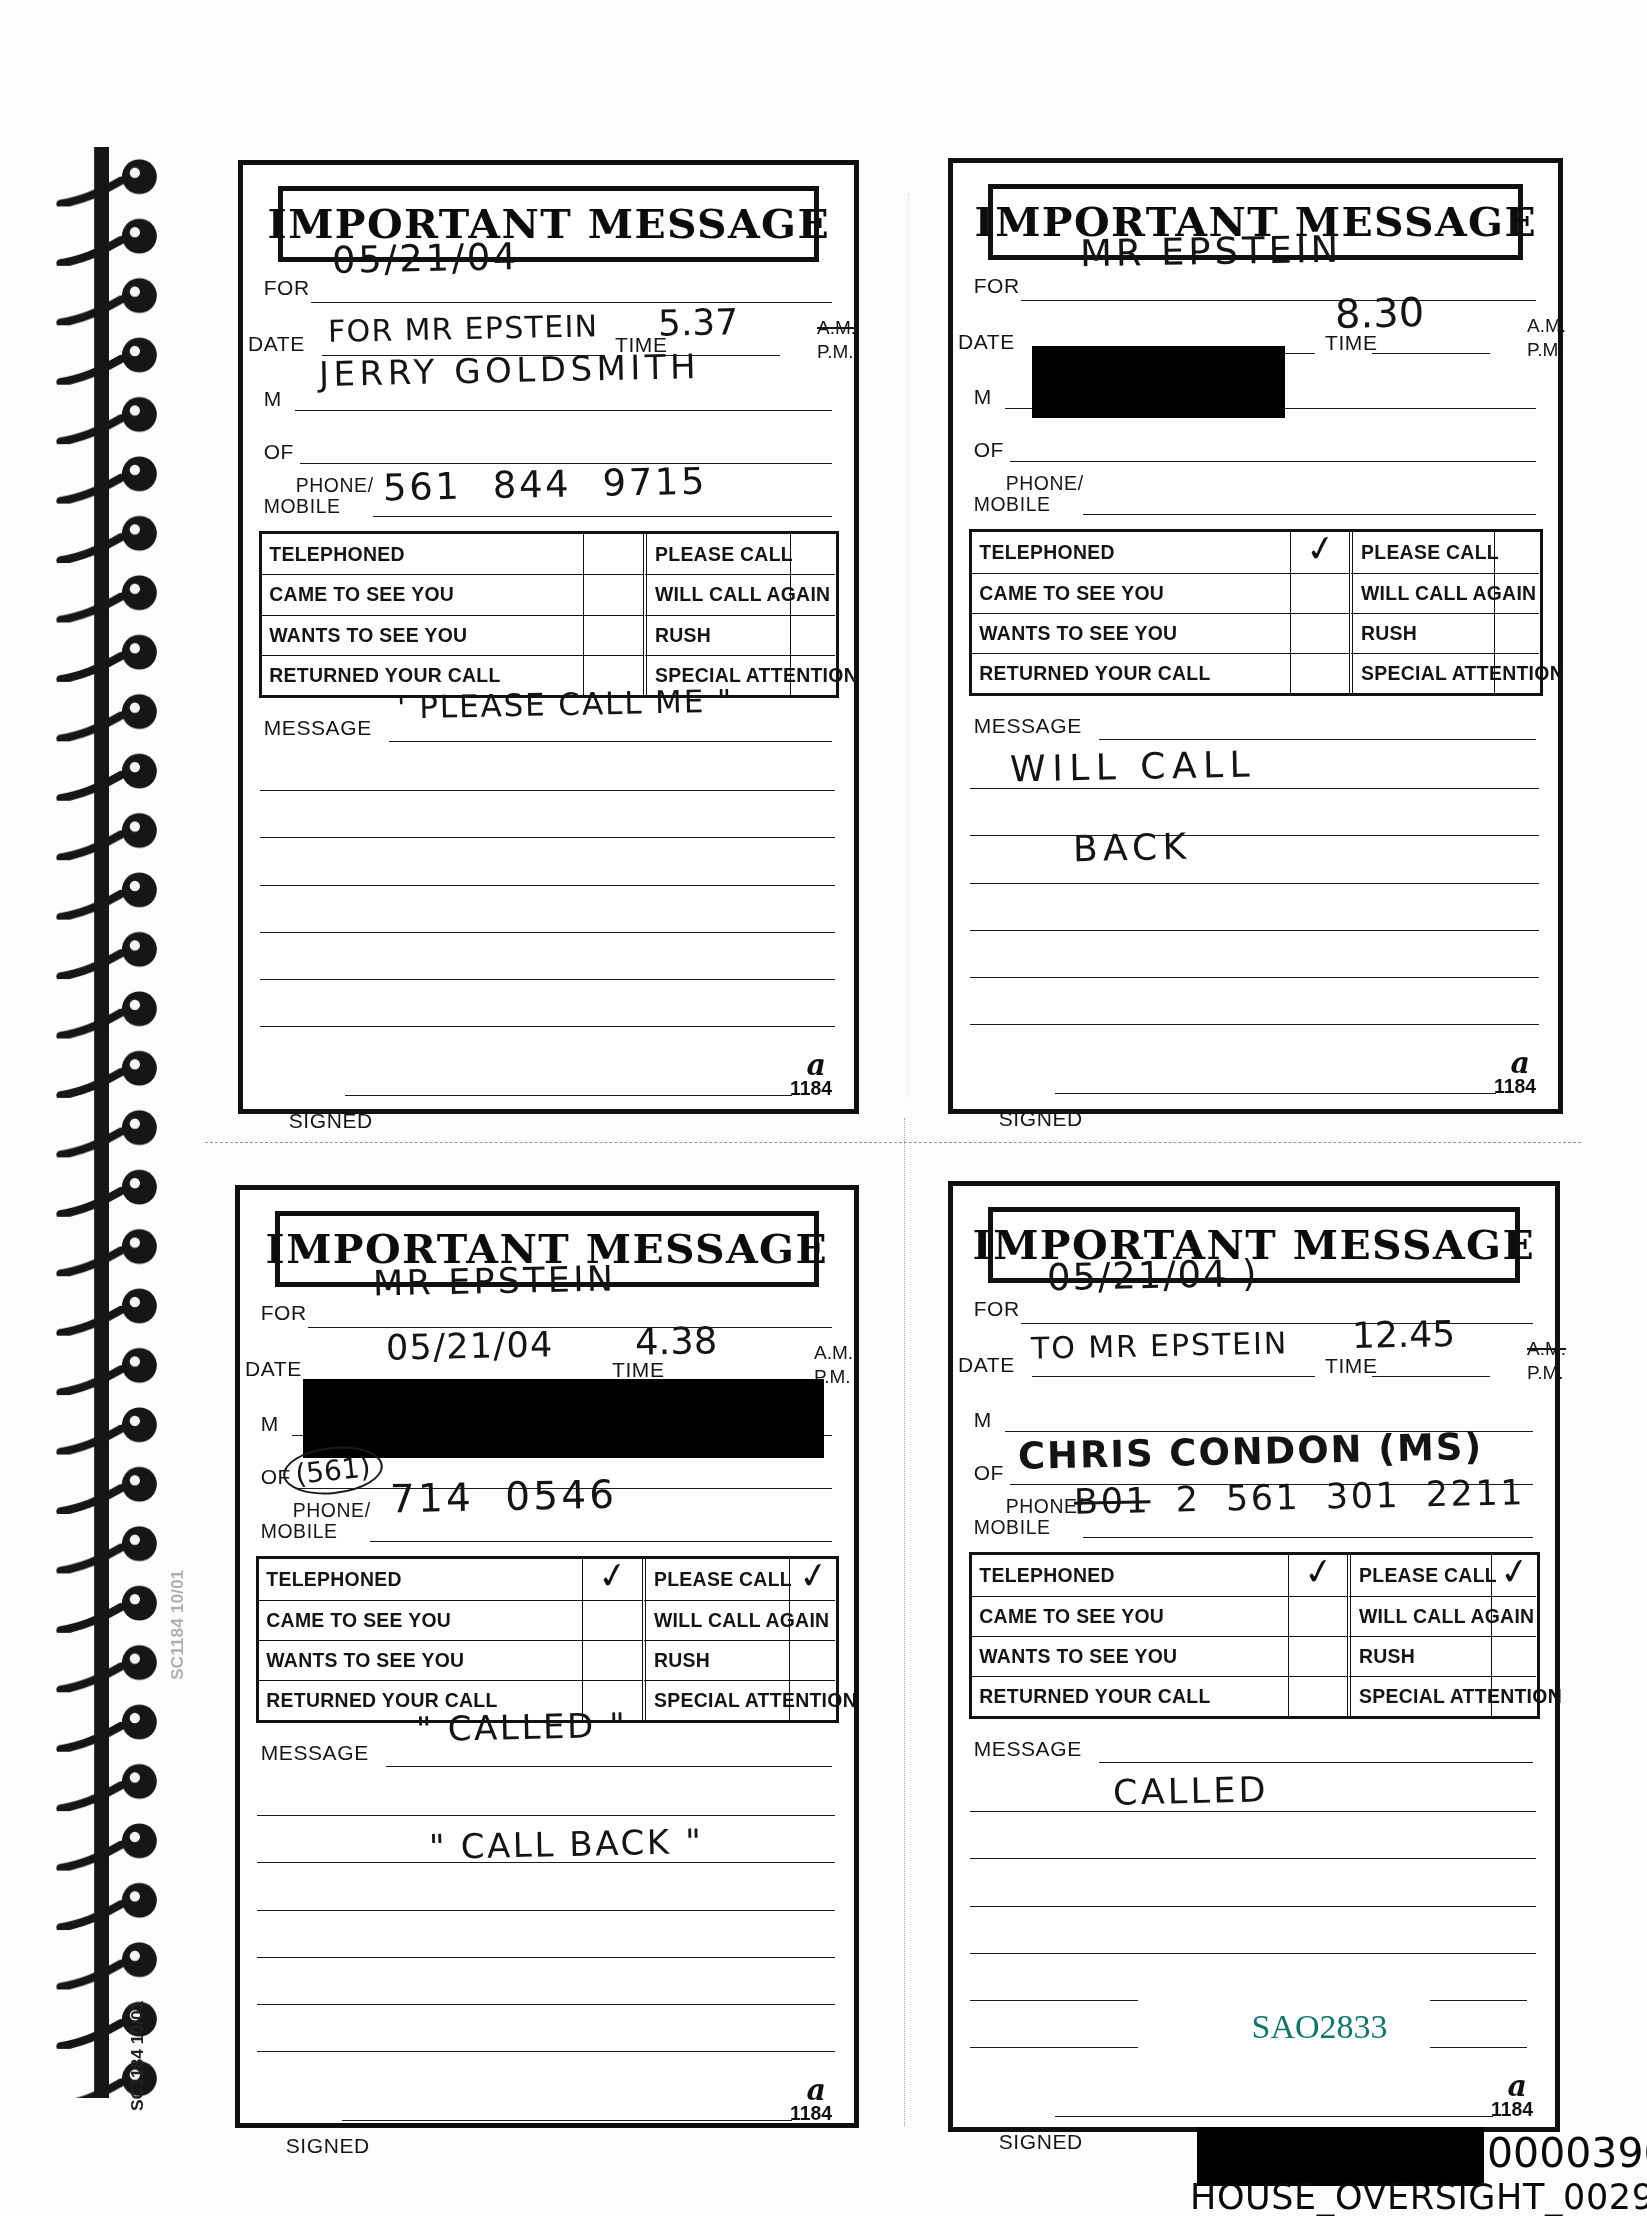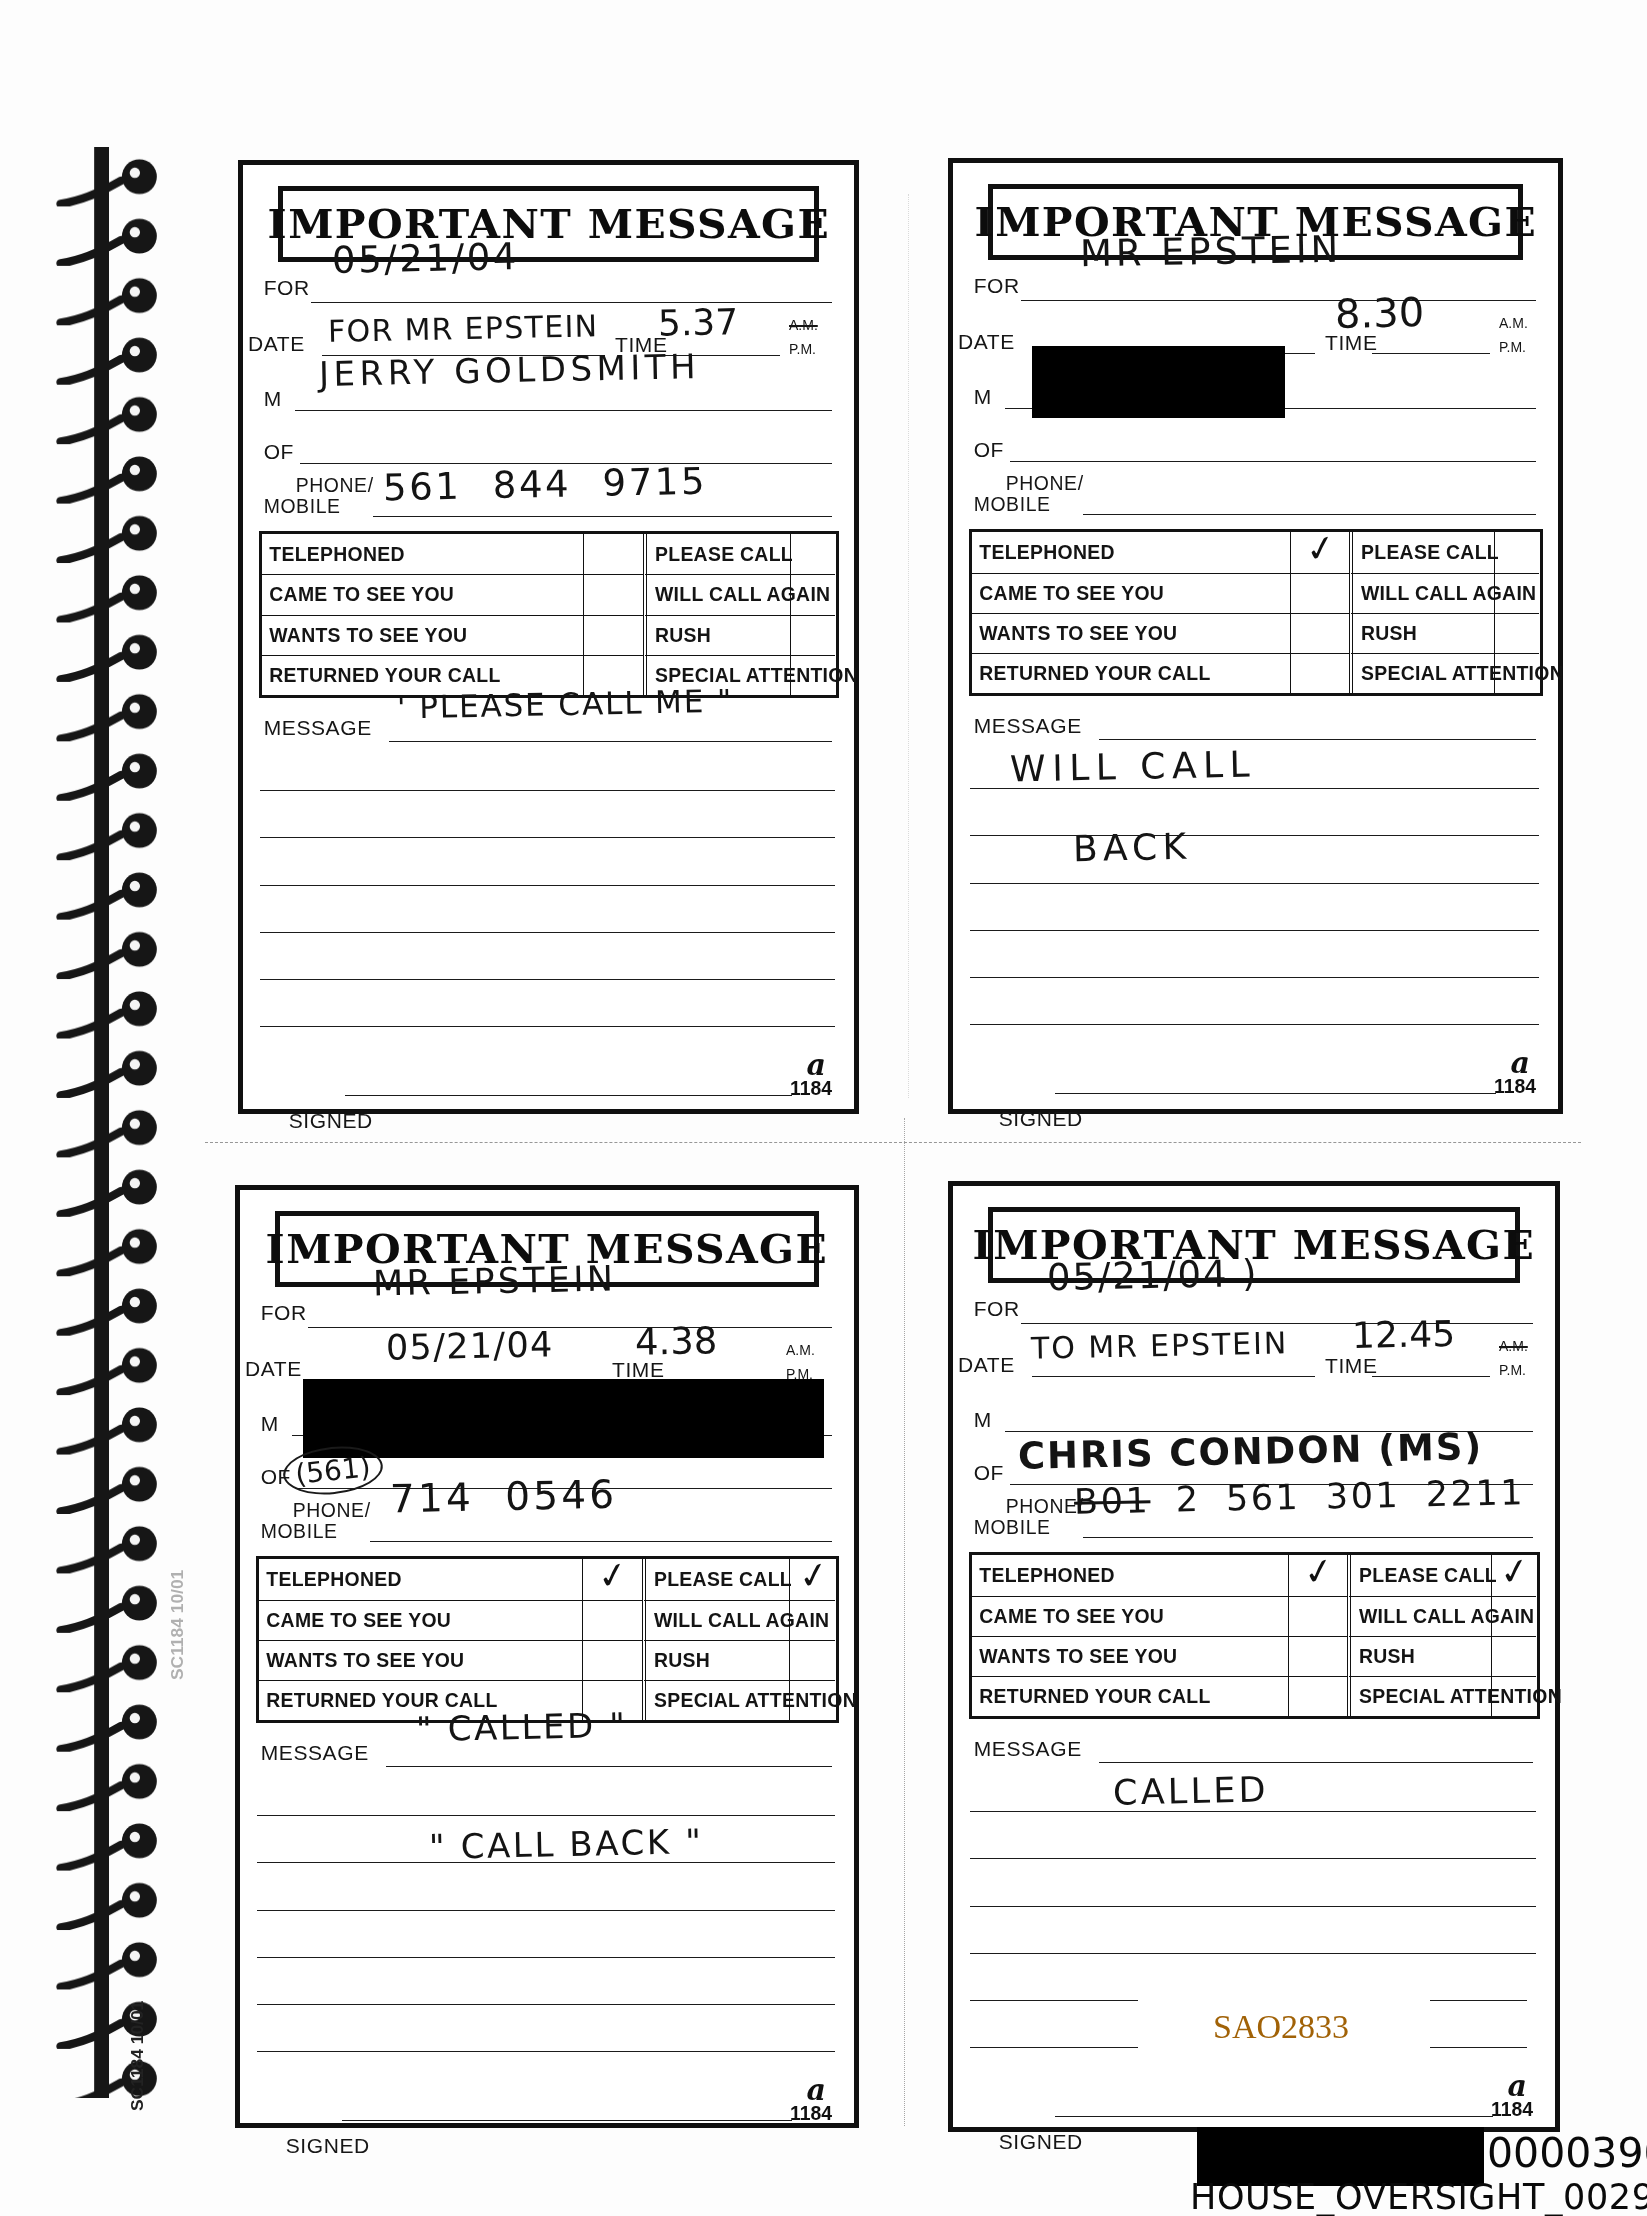--- a/index.html
+++ b/index.html
@@ -12,21 +12,21 @@
   #s1{left:948px;top:158px;width:615px;height:956px;}
   #s2{left:235px;top:1185px;width:624px;height:943px;}
   #s3{left:948px;top:1181px;width:612px;height:951px;}
 
   .title-box{position:absolute;left:35px;right:35px;top:20.7px;height:66px;border:5.2px solid #101010;
              display:flex;align-items:center;justify-content:center;}
   .title-text{font-family:"DejaVu Serif","Liberation Serif",serif;font-weight:700;font-size:39px;
               letter-spacing:1.3px;white-space:nowrap;color:#0c0c0c;transform:scaleX(1.05);}
 
   .lbl{position:absolute;font-weight:400;font-size:21px;color:#161616;letter-spacing:0.6px;white-space:nowrap;}
-  .lbl.sm{font-size:14px;letter-spacing:0;}
+  .lbl.sm{font-size:19px;letter-spacing:0;margin-left:28px;}
   .lbl.sm2{font-size:19.4px;}
   .lb-for{left:20.7px;top:111px;}
   .lb-date{left:5px;top:167px;}
   .lb-time{left:372px;top:168px;}
   .lb-am{left:546px;top:152px;}
   .lb-pm{left:546px;top:176px;}
   .lb-m{left:20.7px;top:222px;}
   .lb-of{left:20.7px;top:275px;}
   .lb-phone{left:20.7px;top:309px;margin-left:32px;}
   .lb-mobile{left:20.7px;top:330px;}
@@ -85,21 +85,21 @@
   #s2 .hw-msg2{left:189px;top:634px;font-size:34px;letter-spacing:2.6px;}
   #s2 .redact{left:63px;top:189px;width:521px;height:79px;}
 
   #s3 .hw-for{left:94px;top:68px;font-size:37px;letter-spacing:1.9px;}
   #s3 .hw-date{left:78px;top:142px;font-size:30px;letter-spacing:1.9px;}
   #s3 .hw-time{left:399px;top:128px;font-size:36px;}
   #s3 .hw-of{left:65px;top:244px;font-size:37px;font-weight:700;letter-spacing:1.9px;}
   #s3 .hw-phone{left:121px;top:291px;font-size:35px;letter-spacing:2.6px;word-spacing:11.6px;}
   #s3 .hw-msg1{left:160px;top:585px;font-size:35px;letter-spacing:3.2px;}
   .stamp{position:absolute;left:260px;top:819px;width:213px;background:#fff;
-         font-family:"Liberation Serif",serif;font-size:34px;color:#a16207;padding:2.6px 0;}
+         font-family:"Liberation Serif",serif;font-size:34px;color:#0f766e;text-align:center;padding:2.6px 0;}
 
   .redact{position:absolute;background:#000;}
 
   .logo-a{position:absolute;right:28px;top:882px;font-family:"DejaVu Serif",serif;font-style:italic;
           font-weight:700;font-size:30px;color:#101010;}
   .logo-num{position:absolute;right:22px;top:912px;font-weight:700;font-size:19.4px;color:#101010;}
 
   
   .spiral{position:absolute;left:23px;top:147px;}
   .perf-h{position:absolute;left:205px;top:1142px;width:1376px;border-top:1.9px dashed rgba(50,50,50,.5);}

